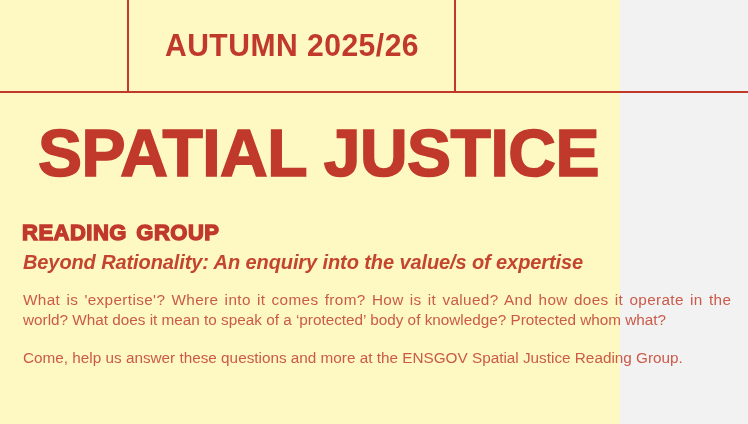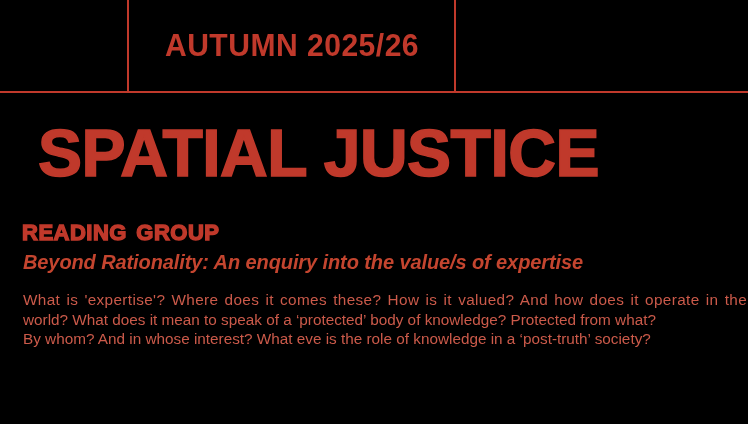--- a/index.html
+++ b/index.html
@@ -10,23 +10,23 @@
     width: 748px;
     height: 424px;
     background: #f2f2f2;
     font-family: "Liberation Sans", sans-serif;
     overflow: hidden;
     position: relative;
   }
 
   .poster {
     position: relative;
-    width: 748px;
+    width: 620px;
     height: 424px;
-    background: #000000;
+    background: #fef9c3;
   }
 
   
   .banner {
     position: absolute;
     left: 0;
     top: 0;
     width: 748px;
     height: 93px;
     box-sizing: border-box;
@@ -167,22 +167,22 @@
 
   <div class="title-block">
     <div class="title-main">SPATIAL JUSTICE</div>
     <div class="title-sub">Reading Group</div>
   </div>
 
   <div class="strapline">Beyond Rationality: An enquiry into the value/s of expertise</div>
 
   <div class="body-copy">
     <p class="para">
-      <span class="body-line stretch">What is 'expertise'? Where does it comes these? How is it valued? And how does it operate in the</span>
-      <span class="body-line">world? What does it mean to speak of a ‘protected’ body of knowledge? Protected from what?</span>
-      <span class="body-line">By whom? And in whose interest? What eve is the role of knowledge in a ‘post-truth’ society?</span>
+      <span class="body-line stretch">What is 'expertise'? Where into it comes from? How is it valued? And how does it operate in the</span>
+      <span class="body-line">world? What does it mean to speak of a ‘protected’ body of knowledge? Protected whom what?</span>
     </p>
     <div class="para-gap"></div>
     <p class="para">
+      <span class="body-line">Come, help us answer these questions and more at the ENSGOV Spatial Justice Reading Group.</span>
     </p>
   </div>
 
 </div>
 
 </body></html>

